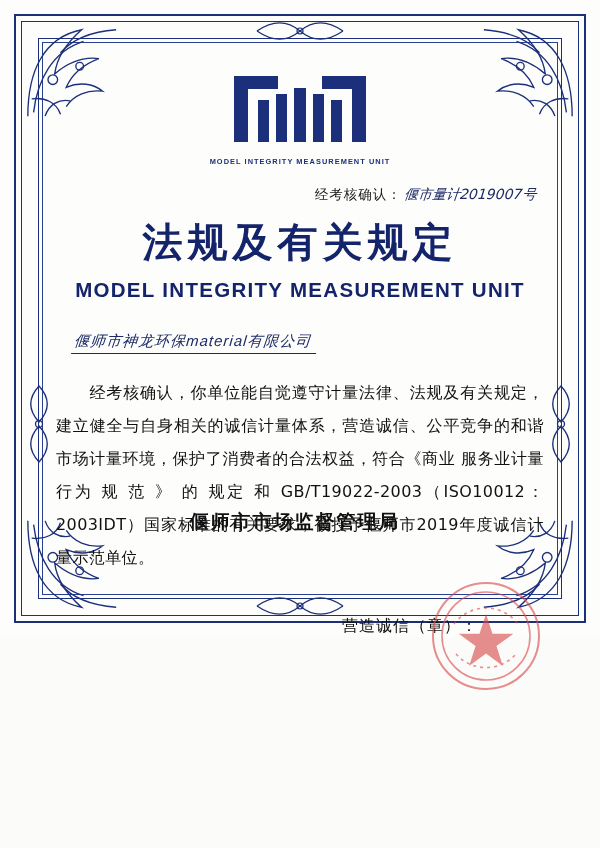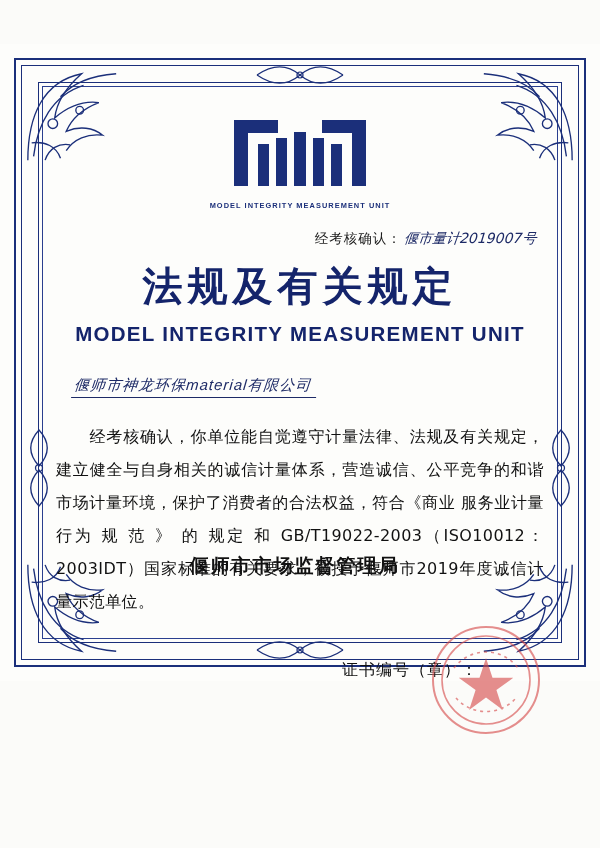--- a/index.html
+++ b/index.html
@@ -7,21 +7,20 @@
     width:600px;height:848px;
     background:#fbfbf9;
     font-family:"Liberation Sans","DejaVu Sans",sans-serif;
     overflow:hidden;
   }
   .certificate{
     position:relative;
     width:600px;height:637px;
     background:#fdfdfb;
     box-sizing:border-box;
-    margin-top:44px;
   }
   
   .frame-outer{
     position:absolute;left:14px;top:14px;right:14px;bottom:14px;
     border:2px solid #1b2f7a;
   }
   .frame-mid{
     position:absolute;left:21px;top:21px;right:21px;bottom:21px;
     border:1px solid #1b2f7a;
   }
@@ -282,18 +281,18 @@
 
     <div class="issuer-row">
       <div class="stamp">
         <svg viewBox="0 0 104 104" fill="none" stroke="currentColor" stroke-width="1.6">
           <circle cx="52" cy="52" r="44"></circle>
           <path d="M52 30 l6.5 19.8 20.8 0 -16.9 12.3 6.5 19.8 -16.9 -12.3 -16.9 12.3 6.5 -19.8 -16.9 -12.3 20.8 0 Z" fill="currentColor" stroke="none"></path>
           <path d="M20 40 A40 40 0 0 1 84 40" stroke-dasharray="3 4"></path>
           <path d="M22 70 A40 40 0 0 0 82 70" stroke-dasharray="3 4"></path>
         </svg>
       </div>
-      <span>证书编号（章）：</span>
+      <span>营造诚信（章）：</span>
     </div>
 
     <div class="footer-org">偃师市市场监督管理局</div>
   </div>
 </div>
 
 </body></html>

